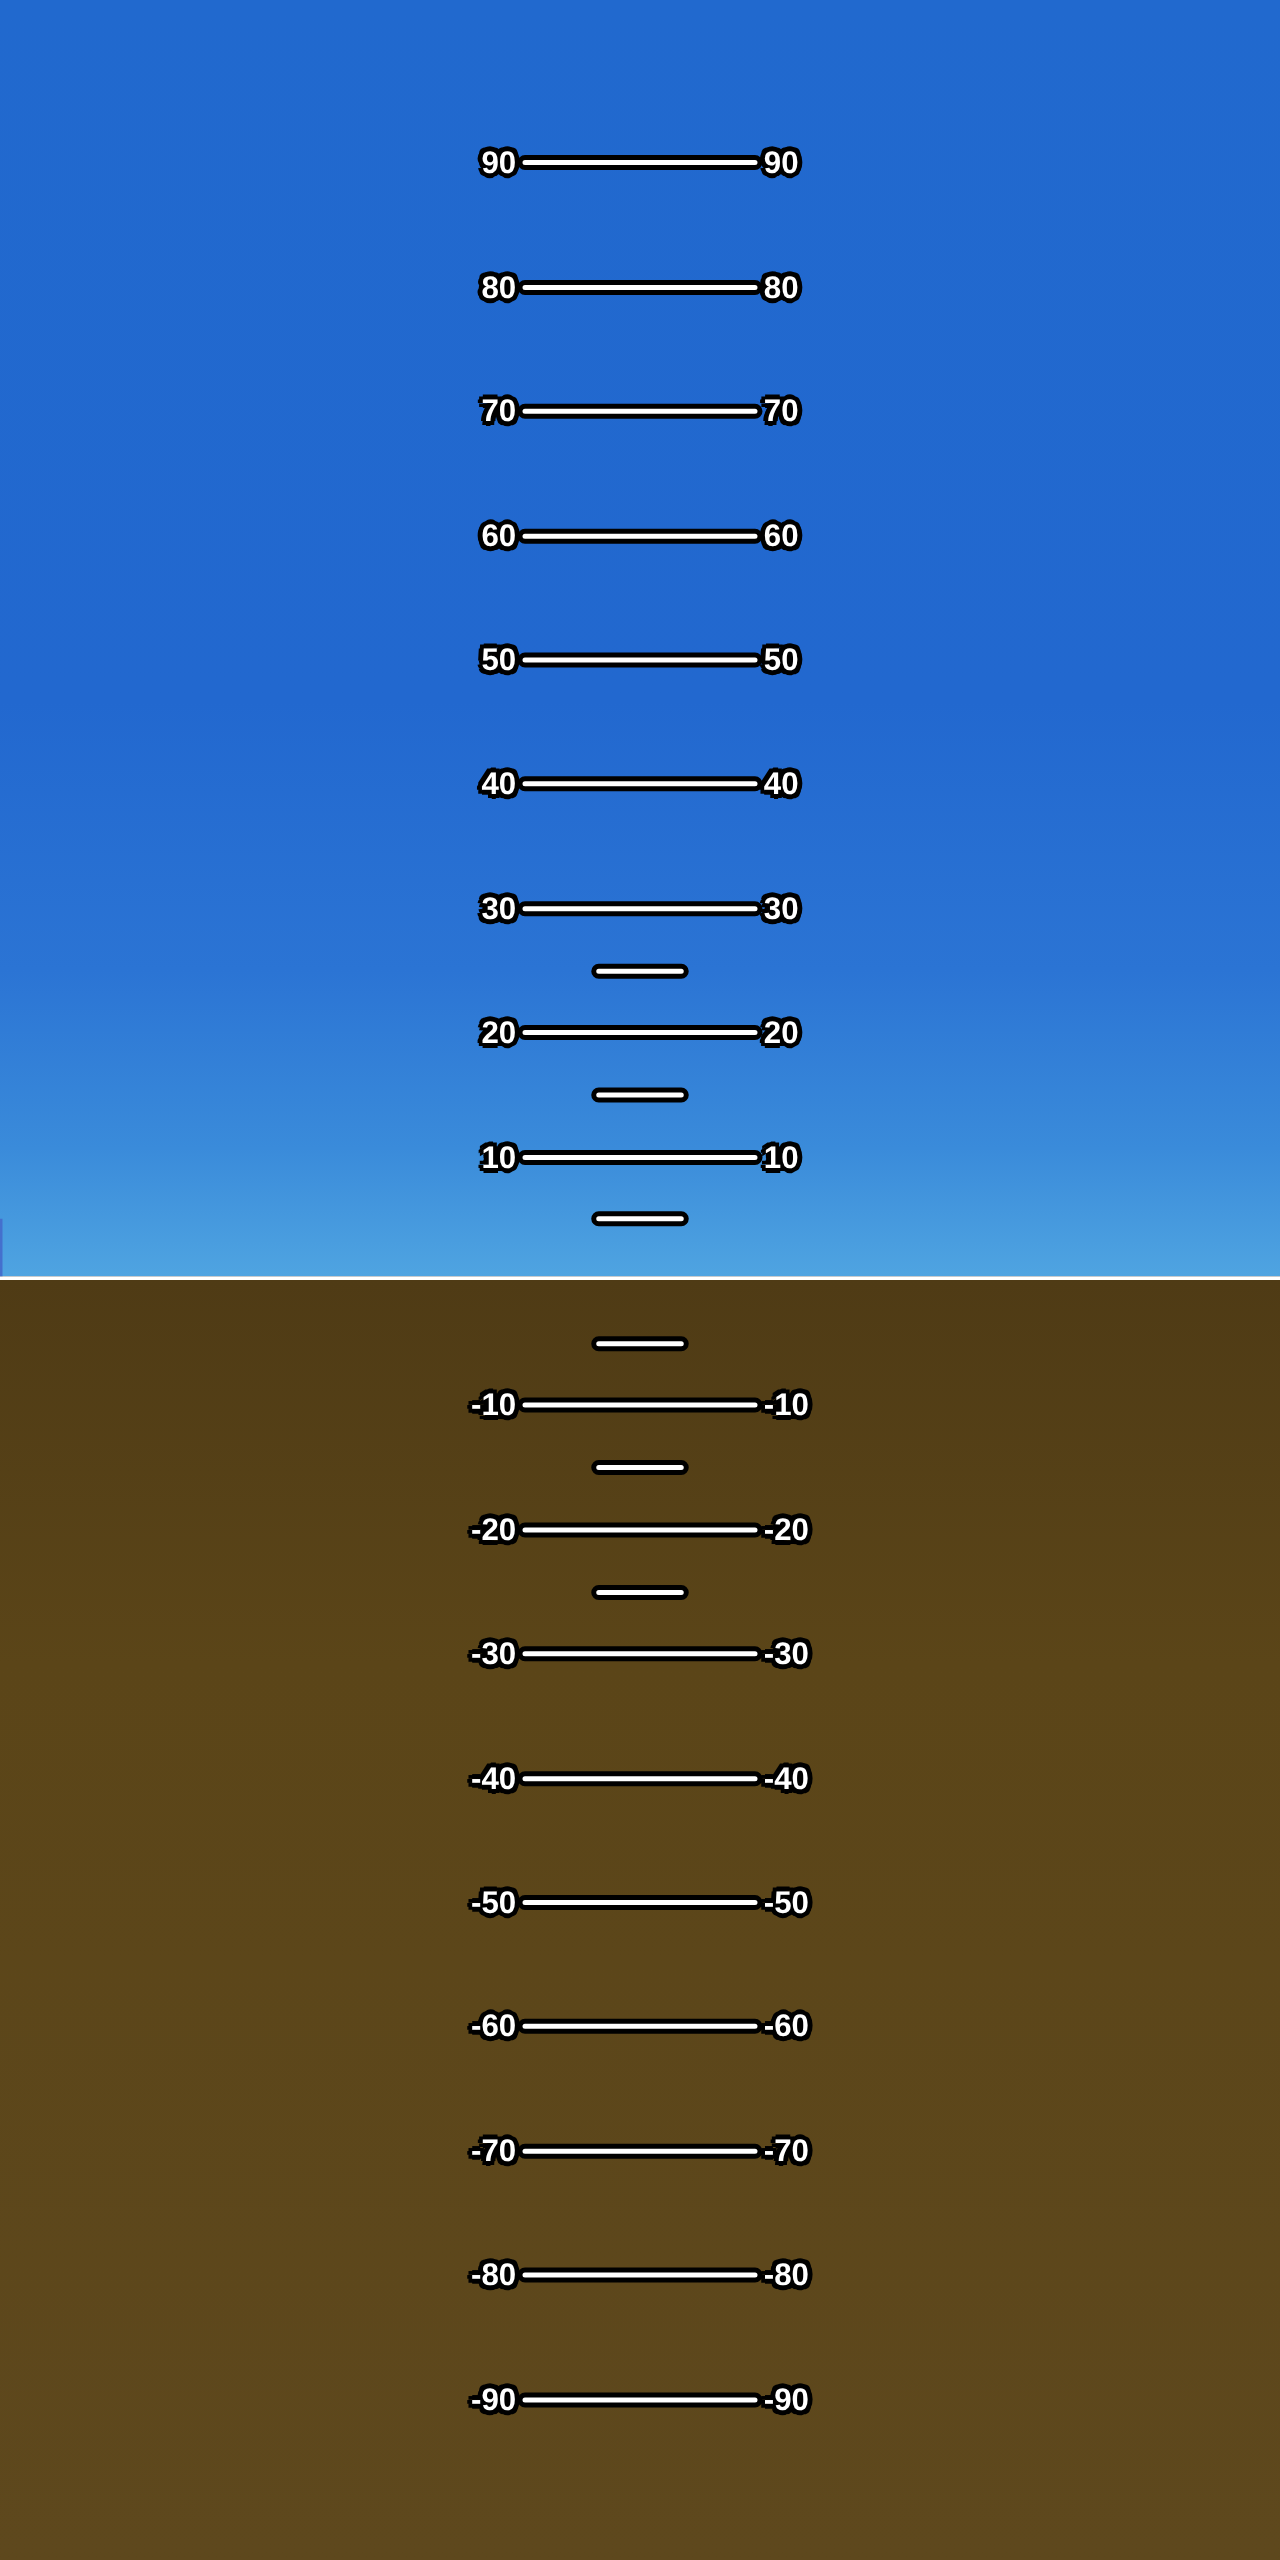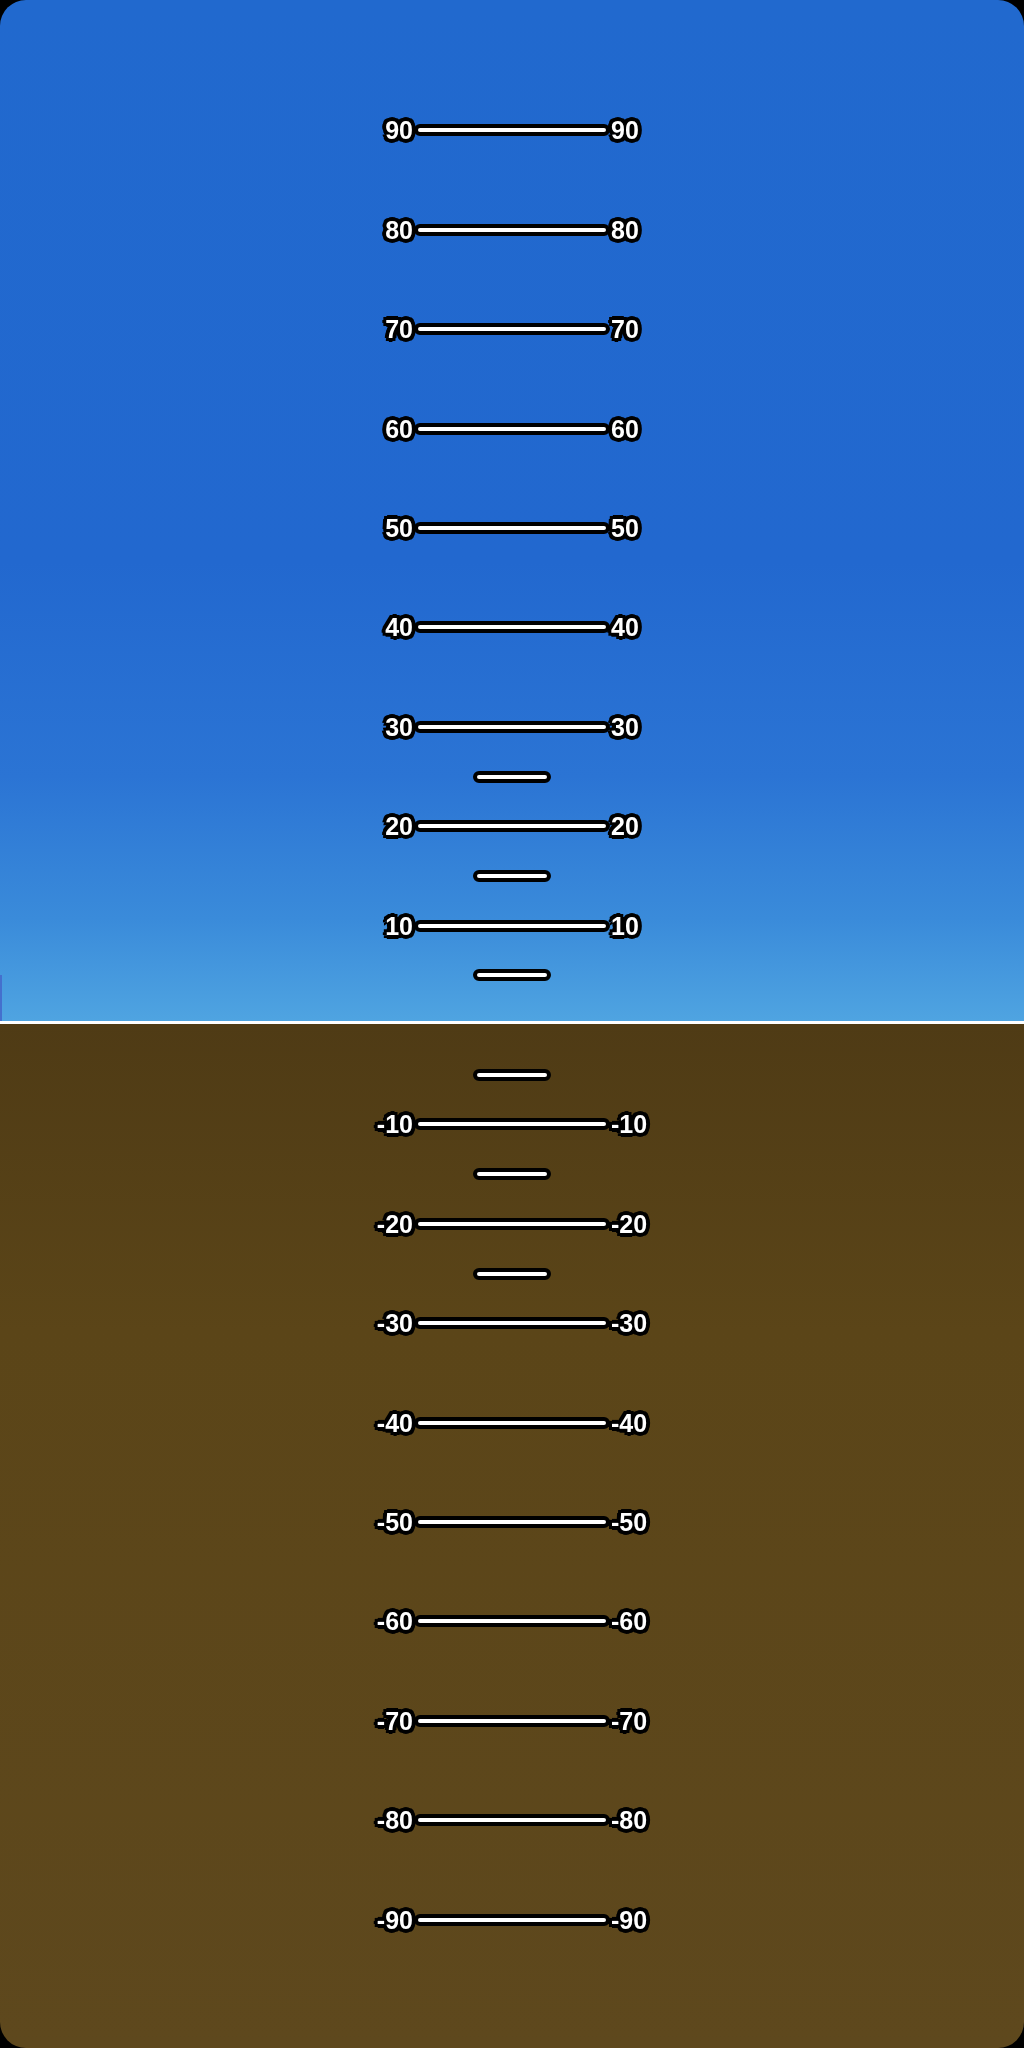--- a/index.html
+++ b/index.html
@@ -1,20 +1,20 @@
 <!DOCTYPE html>
 <html style="--sky-top: #2169ce; --sky-upper: #2268cf; --sky-mid: #2b74d4; --sky-low: #3a8bda; --sky-horizon: #4fa4e1; --horizon-line: #ffffff; --ground-top: #4f3b15; --ground-mid: #5b4518; --ground-bottom: #5e481d; --edge-strip: #4470cd; --line-fill: #ffffff; --line-outline: #000000; --label-text: #ffffff; --label-outline: #000000;"><head>
 <meta charset="utf-8">
 <style>
   html, body { margin: 0; padding: 0; background: #000; }
   body {
     width: 1024px; height: 2048px; overflow: hidden;
     font-family: "Liberation Sans", sans-serif;
   }
-  #scene { position: relative; width: 1024px; height: 2048px; overflow: hidden; border-radius: 26px; }
+  #scene { position: relative; width: 1024px; height: 2048px; overflow: hidden; }
   #sky {
     position: absolute; left: 0; top: 0; width: 1024px; height: 1021px;
     background: linear-gradient(to bottom,
       var(--sky-top) 0%,
       var(--sky-upper) 55%,
       var(--sky-mid) 76%,
       var(--sky-low) 90%,
       var(--sky-horizon) 100%);
   }
   #horizon-line {

